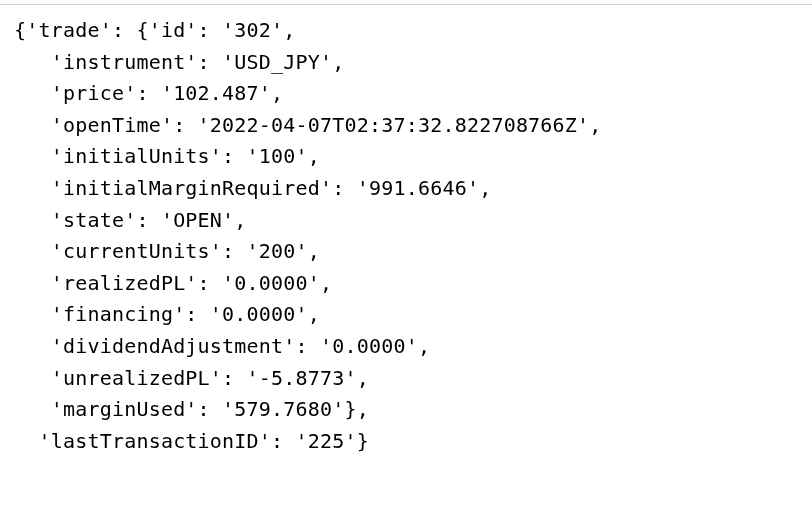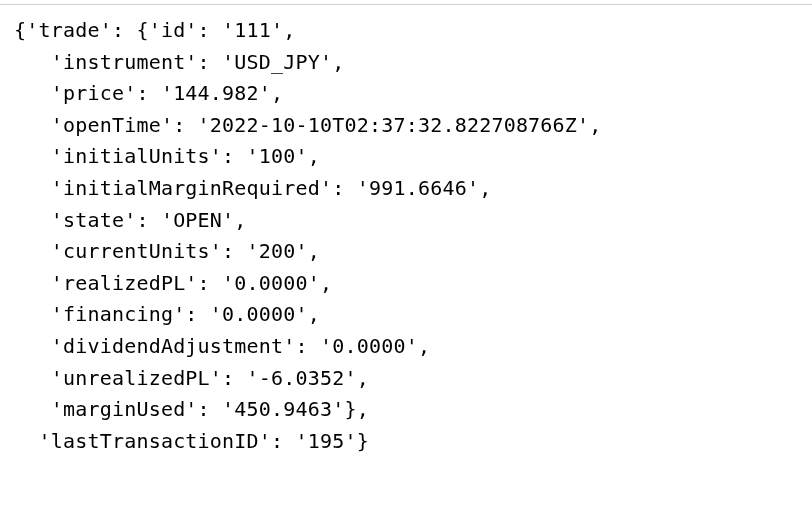--- a/index.html
+++ b/index.html
@@ -26,26 +26,26 @@
     pre {
       white-space: pre;
       line-height: 1.58;
       padding-left: 14px;
     }
   </style>
 </head>
 <body>
 
 <div class="top-divider"></div>
-<pre><span>{'trade': {'id': '111',</span>
+<pre><span>{'trade': {'id': '302',</span>
 <span>   'instrument': 'USD_JPY',</span>
-<span>   'price': '144.982',</span>
-<span>   'openTime': '2022-10-10T02:37:32.822708766Z',</span>
+<span>   'price': '102.487',</span>
+<span>   'openTime': '2022-04-07T02:37:32.822708766Z',</span>
 <span>   'initialUnits': '100',</span>
 <span>   'initialMarginRequired': '991.6646',</span>
 <span>   'state': 'OPEN',</span>
 <span>   'currentUnits': '200',</span>
 <span>   'realizedPL': '0.0000',</span>
 <span>   'financing': '0.0000',</span>
 <span>   'dividendAdjustment': '0.0000',</span>
-<span>   'unrealizedPL': '-6.0352',</span>
-<span>   'marginUsed': '450.9463'},</span>
-<span>  'lastTransactionID': '195'}</span></pre>
+<span>   'unrealizedPL': '-5.8773',</span>
+<span>   'marginUsed': '579.7680'},</span>
+<span>  'lastTransactionID': '225'}</span></pre>
 
 </body></html>

